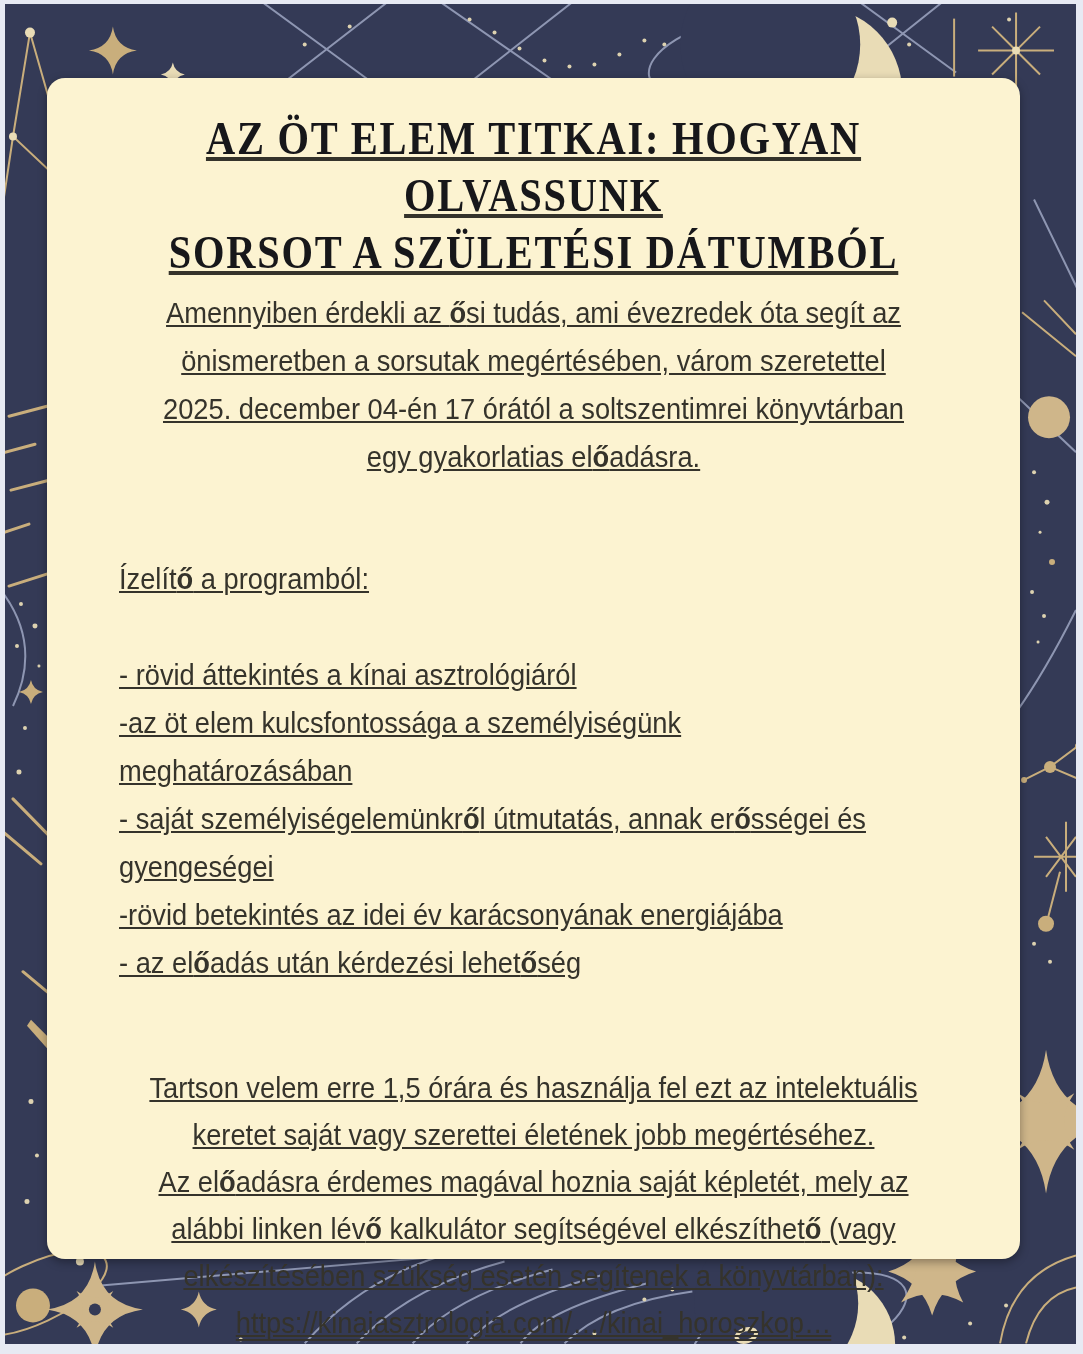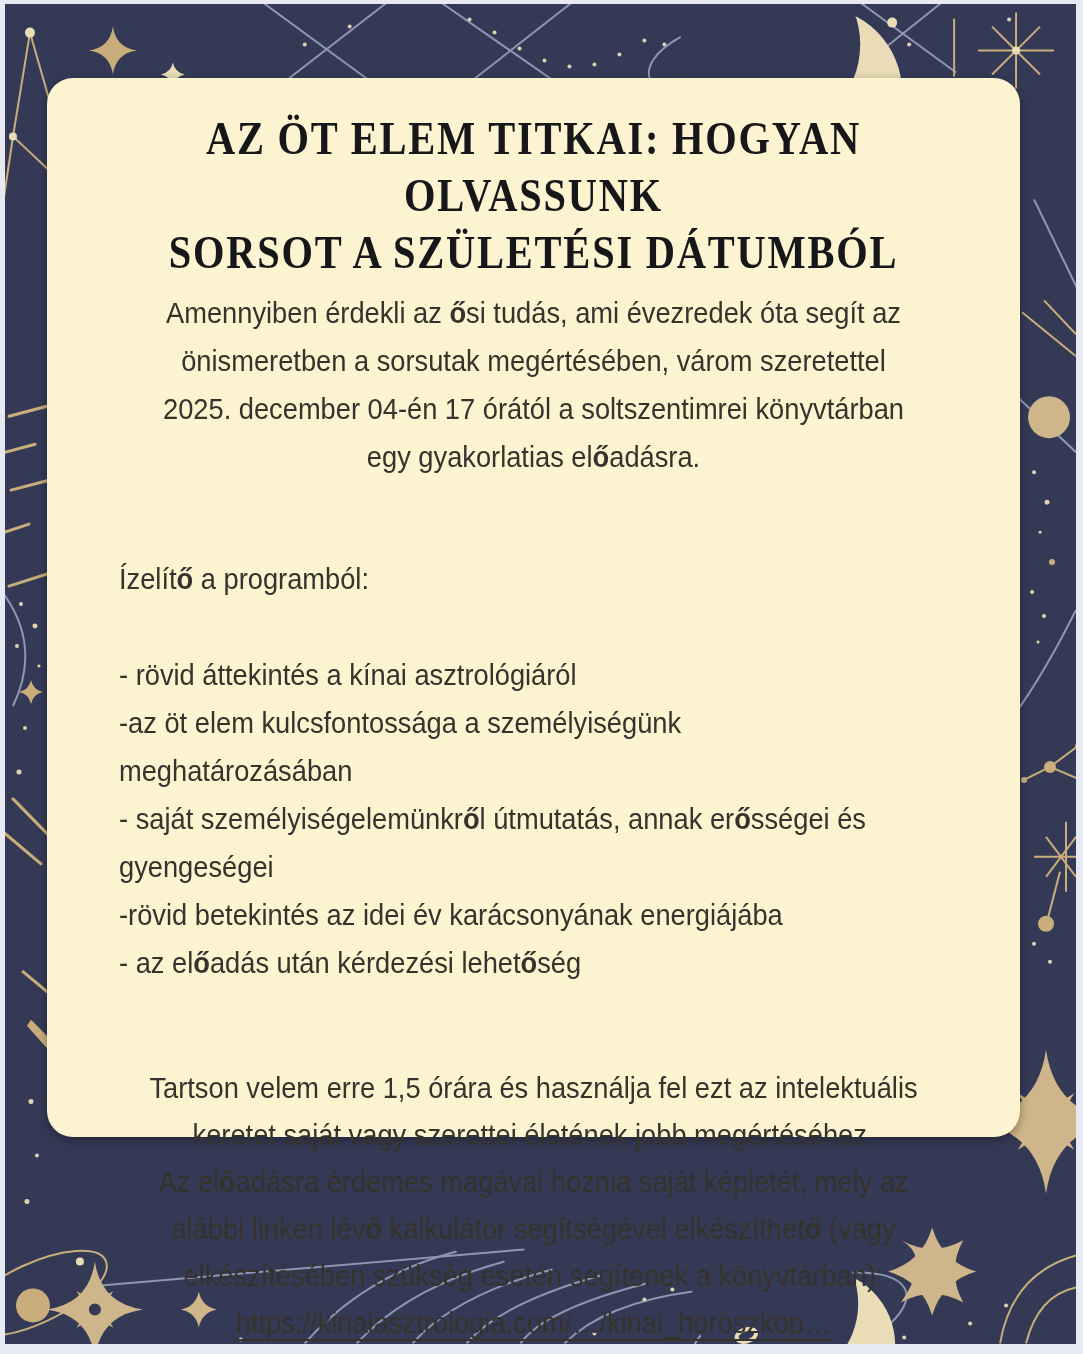--- a/index.html
+++ b/index.html
@@ -9,23 +9,23 @@
           background:var(--navy,#343a56);overflow:hidden;}
   .bg{position:absolute;left:0;top:0;width:100%;height:100%;}
   .ln{stroke:var(--gold,#c9ae7c);stroke-width:2;fill:none;}
   .lnl{stroke:#8e96b2;stroke-width:2;fill:none;}
   .gfill{fill:var(--gold,#c9ae7c);}
   .g2fill{fill:#cfb68a;}
   .crm{fill:#e9dcb6;}
   .dt{fill:#ddd2b0;}
   .navyfill{fill:var(--navy,#343a56);}
 
-  .card{position:absolute;left:42px;top:74px;width:973px;height:1059px;
-        background:var(--cream,#fcf3d1);border-radius:26px;
-        box-shadow:0 3px 10px rgba(0,0,0,.35);color:var(--text,#35332b);}
+  .card{position:absolute;left:42px;top:74px;width:973px;height:1181px;
+        background:var(--cream,#fcf3d1);border-radius:18px;
+        box-shadow:0 3px 10px rgba(0,0,0,.35);color:var(--text,#35332b);text-decoration:underline;}
   .title{margin:32px 28px 0;text-align:center;white-space:pre-line;
          font-family:"Liberation Serif","DejaVu Serif",serif;
          font-size:46px;line-height:57px;font-weight:600;letter-spacing:2px;
          color:var(--ink,#17171a);transform:scaleX(.88);}
   .body-text{font-size:29px;line-height:48px;white-space:pre-line;}
   .intro{margin:8px 30px 0;text-align:center;transform:scaleX(.94);}
   .program{margin:26px 40px 0 72px;text-align:left;transform:scaleX(.94);transform-origin:left center;}
   .closing{margin:30px 26px 0;text-align:center;line-height:47px;transform:scaleX(.94);}
   .link{display:block;margin:0 30px;text-align:center;font-size:29px;line-height:47px;
         color:var(--text,#35332b);text-decoration:underline;text-underline-offset:6px;

